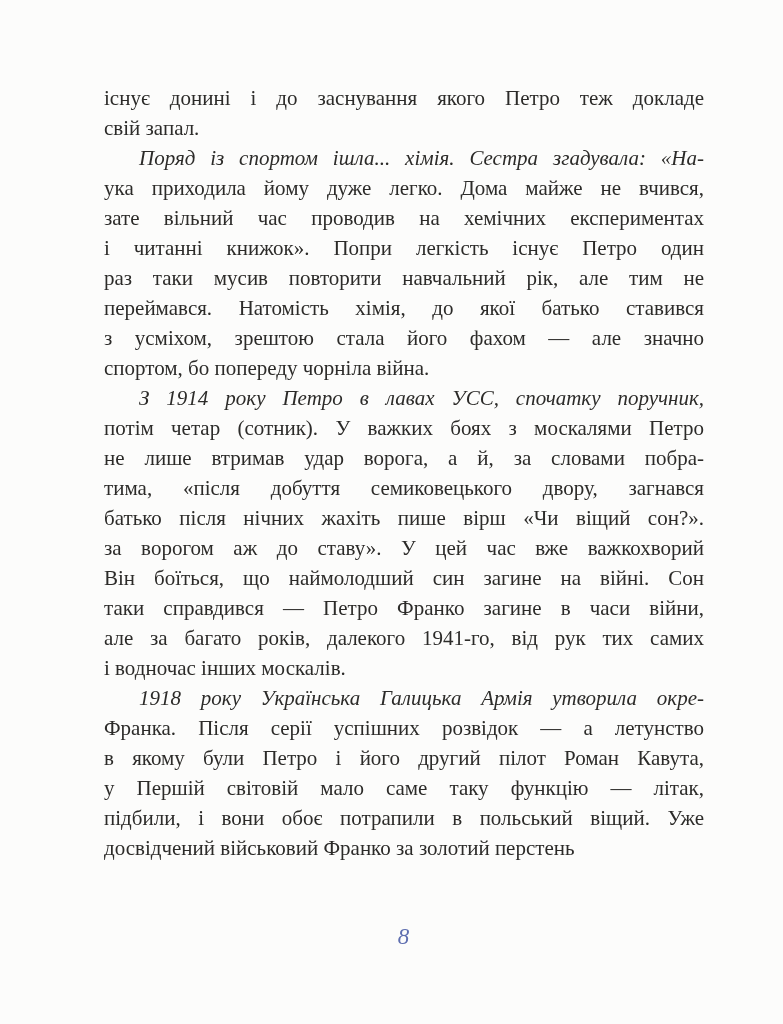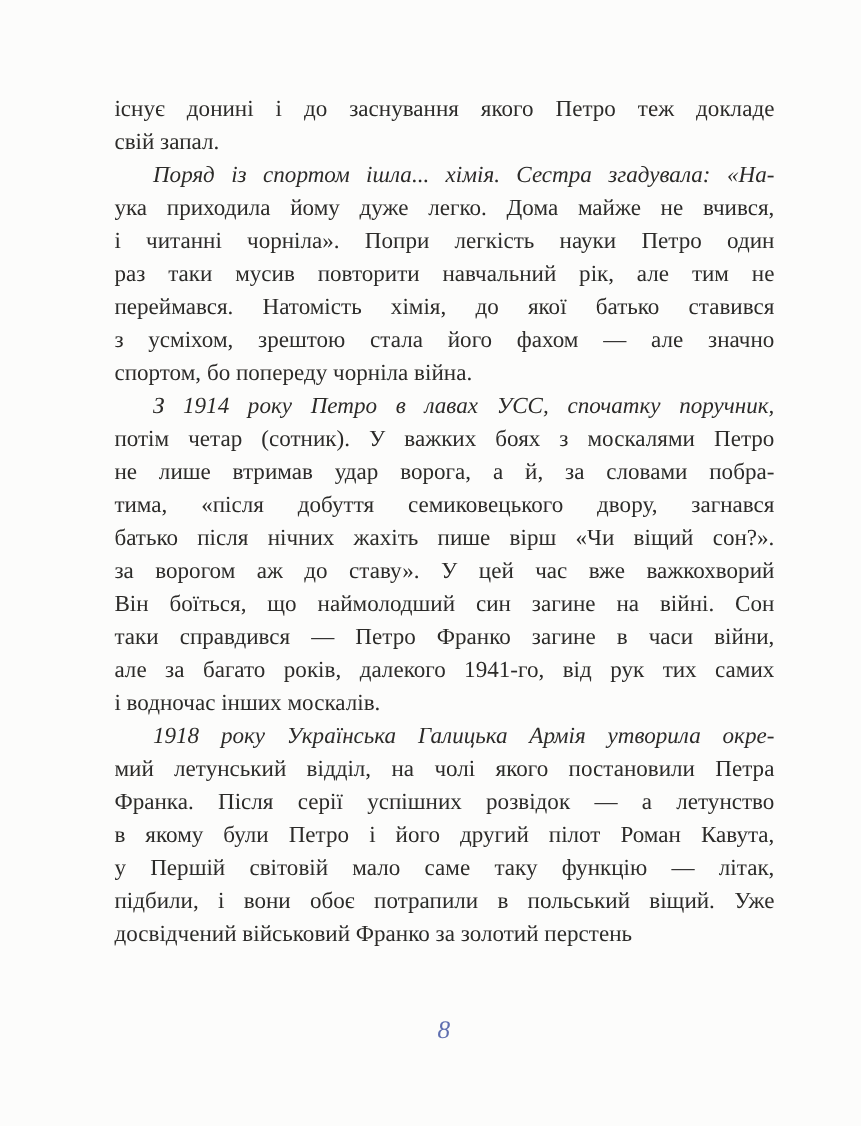--- a/index.html
+++ b/index.html
@@ -61,41 +61,41 @@
 
 <div class="book-page">
   <div class="text-block" id="text-block">
       <div class="para">
         <div class="line">існує донині і до заснування якого Петро теж докладе</div>
         <div class="line last">свій запал.</div>
       </div>
       <div class="para indent">
         <div class="line">Поряд із спортом ішла... хімія. Сестра згадувала: «На-</div>
         <div class="line">ука приходила йому дуже легко. Дома майже не вчився,</div>
-        <div class="line">і читанні чорніла». Попри легкість науки Петро один</div>
+        <div class="line">зате вільний час проводив на хемічних експериментах</div>
+        <div class="line">і читанні книжок». Попри легкість існує Петро один</div>
         <div class="line">раз таки мусив повторити навчальний рік, але тим не</div>
         <div class="line">переймався. Натомість хімія, до якої батько ставився</div>
         <div class="line">з усміхом, зрештою стала його фахом — але значно</div>
         <div class="line last">спортом, бо попереду чорніла війна.</div>
       </div>
       <div class="para indent">
         <div class="line">З 1914 року Петро в лавах УСС, спочатку поручник,</div>
         <div class="line">потім четар (сотник). У важких боях з москалями Петро</div>
         <div class="line">не лише втримав удар ворога, а й, за словами побра-</div>
         <div class="line">тима, «після добуття семиковецького двору, загнався</div>
         <div class="line">батько після нічних жахіть пише вірш «Чи віщий сон?».</div>
         <div class="line">за ворогом аж до ставу». У цей час вже важкохворий</div>
         <div class="line">Він боїться, що наймолодший син загине на війні. Сон</div>
         <div class="line">таки справдився — Петро Франко загине в часи війни,</div>
         <div class="line">але за багато років, далекого 1941-го, від рук тих самих</div>
         <div class="line last">і водночас інших москалів.</div>
       </div>
       <div class="para indent">
         <div class="line">1918 року Українська Галицька Армія утворила окре-</div>
-        <div class="line">мий летунський відділ, на чолі якого постановили Петра</div>
         <div class="line">Франка. Після серії успішних розвідок — а летунство</div>
         <div class="line">в якому були Петро і його другий пілот Роман Кавута,</div>
         <div class="line">у Першій світовій мало саме таку функцію — літак,</div>
         <div class="line">підбили, і вони обоє потрапили в польський віщий. Уже</div>
         <div class="line last">досвідчений військовий Франко за золотий перстень</div>
       </div>
     </div>
   <div class="page-number">8</div>
 </div>
 

